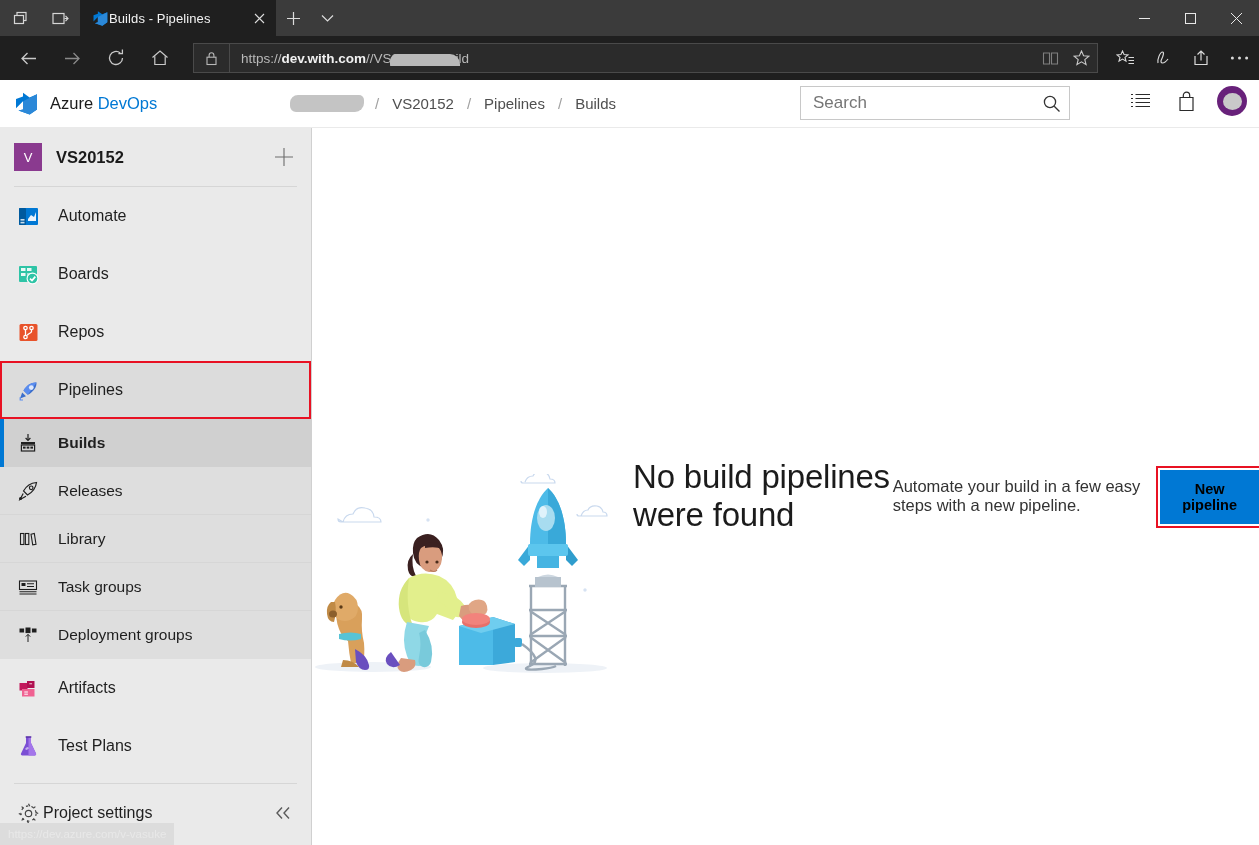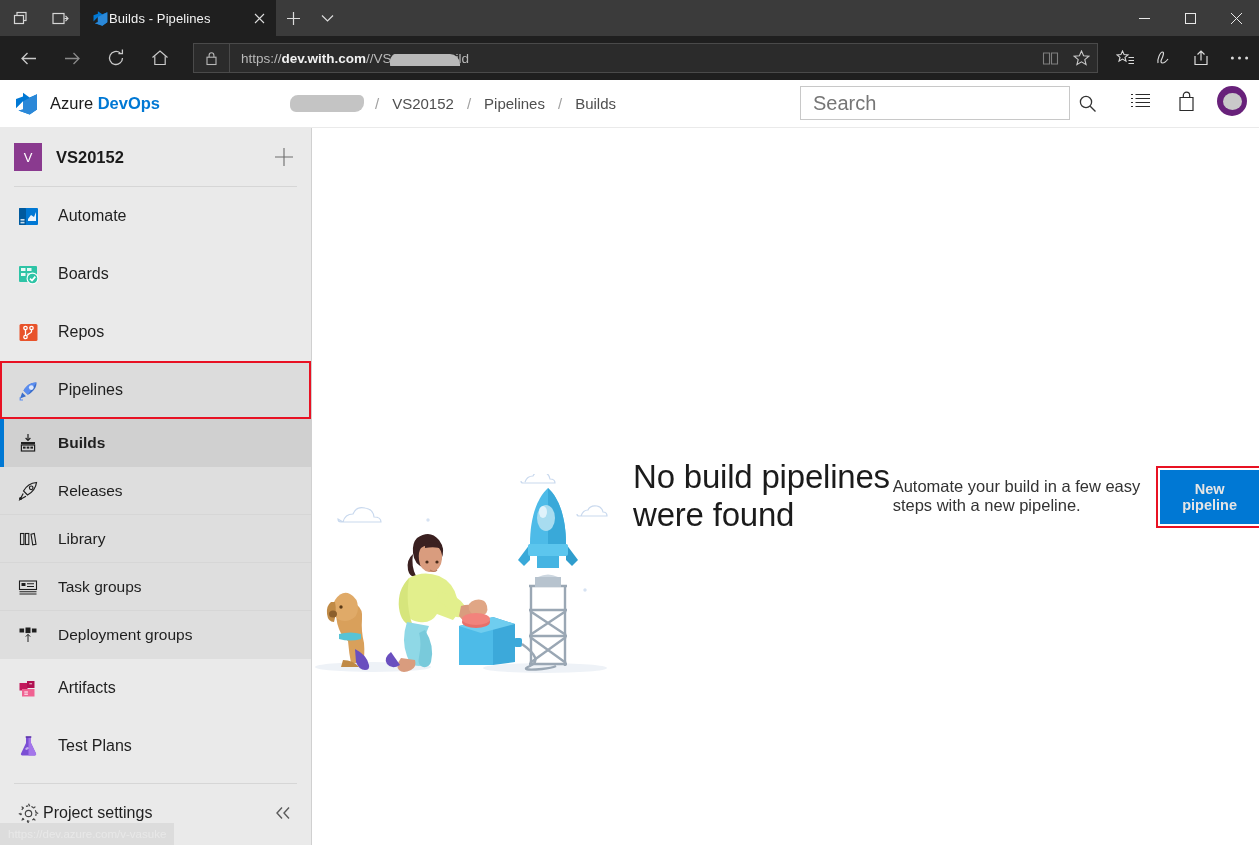--- a/index.html
+++ b/index.html
@@ -122,21 +122,21 @@
     background: #ffffff;
     border-bottom: 1px solid #eaeaea;
     display: flex; align-items: center;
   }
   .ado-logo-wrap {
     display: flex; align-items: center; gap: 10px;
     padding-left: 14px; width: 290px;
   }
   .ado-logo { width: 26px; height: 26px; flex: 0 0 26px; }
   .ado-brand { font-size: 16.5px; color: #1b1b1b; white-space: nowrap; }
-  .ado-brand .b { color: #0078d4; font-weight: bold; }
+  .ado-brand .b { color: #0078d4; font-weight: normal; }
   .breadcrumb {
     display: flex; align-items: center; gap: 0;
     font-size: 15px; color: #6b6b6b;
   }
   .bc-item { padding: 0 4px; white-space: nowrap; color: #4f4f4f; }
   .bc-sep { color: #a0a0a0; padding: 0 9px; }
   .bc-redact {
     width: 74px; height: 17px;
     background: #c4c4c4;
     border-radius: 8px 5px 9px 6px;
@@ -145,21 +145,21 @@
   .ado-search {
     position: absolute; left: 800px; top: 86px;
     width: 270px; height: 34px;
     border: 1px solid #c8c8c8;
     background: #ffffff;
     display: flex; align-items: center;
   }
   .ado-search input {
     flex: 1 1 auto; border: none; outline: none;
     font-family: "Liberation Sans", sans-serif;
-    font-size: 20px; color: #0369a1; padding-left: 12px;
+    font-size: 17px; color: #0369a1; padding-left: 12px;
     background: transparent;
   }
   .ado-search input::placeholder { color: #767676; }
   .search-ico { width: 36px; display: flex; align-items: center; justify-content: center; color: #333; }
   .ado-header-icons {
     position: absolute; right: 12px; top: 86px;
     display: flex; align-items: center; gap: 16px;
   }
   .hdr-ico {
     width: 30px; height: 30px;
@@ -274,21 +274,21 @@
   .empty-title {
     margin-top: 18px;
     font-size: 33px; font-weight: normal; color: #1b1b1b;
     letter-spacing: -.2px;
   }
   .empty-sub {
     margin-top: 19px; font-size: 16.5px; color: #333333;
   }
   .new-pipeline-wrap { margin-top: 21px; }
   .new-pipeline-btn {
-    background: #0078d4; color: #e5e5e5;
+    background: #0078d4; color: #000000;
     font-family: "Liberation Sans", sans-serif;
     font-size: 14.5px; font-weight: bold;
     border: none; padding: 11px 22px;
     outline: 2.5px solid #e81123;
     outline-offset: 2px;
     cursor: pointer;
   }
 </style>
 </head>
 <body>

